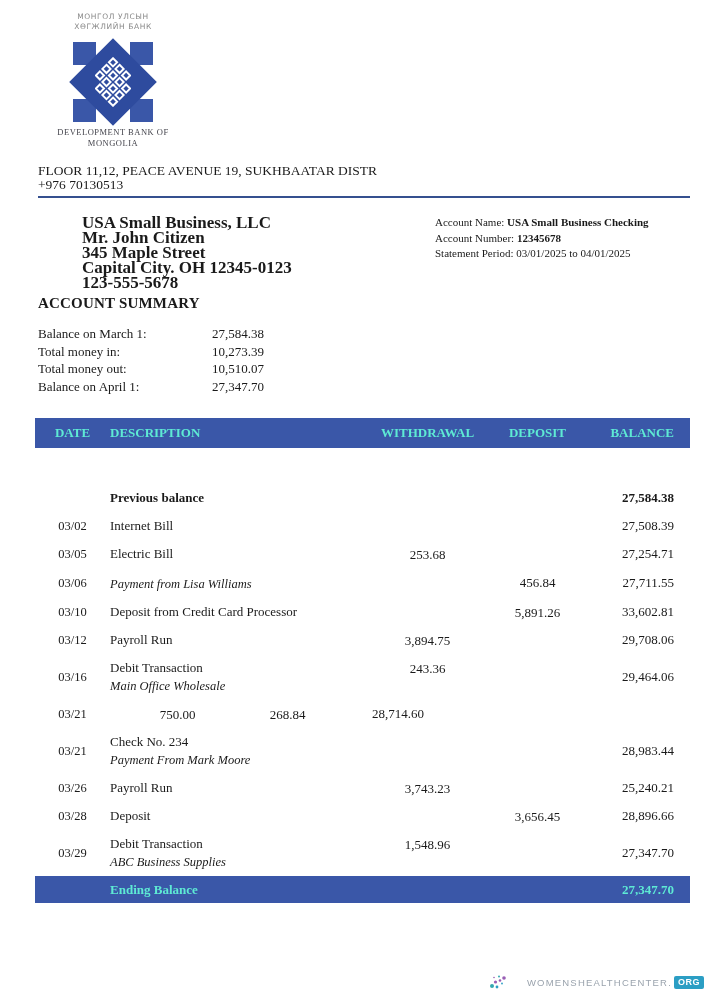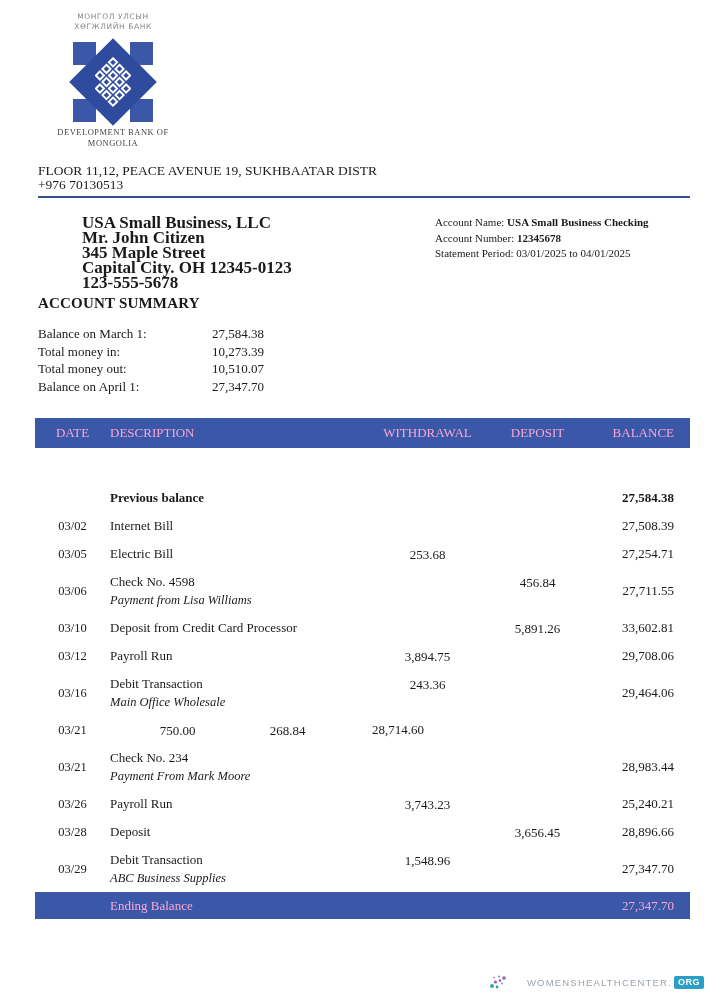--- a/index.html
+++ b/index.html
@@ -31,21 +31,21 @@
   .account-info b { font-weight:bold; }
 
   
   .summary-title { font-size:15px; font-weight:bold; margin-top:5px; letter-spacing:0.2px; }
   .summary { margin-top:13px; font-size:13px; }
   .summary-row { display:flex; line-height:17.5px; }
   .summary-label { width:174px; }
 
   
   .txn-table { margin-top:23px; margin-left:-3px; width:655px; font-size:13px; }
-  .thead, .tfoot-bar { background:#3A57A8; color:#f9a8d4; font-weight:normal; display:flex; align-items:center; height:30px; }
+  .thead, .tfoot-bar { background:#3A57A8; color:#5eead4; font-weight:bold; display:flex; align-items:center; height:30px; }
   .tfoot-bar { height:27px; margin-top:0; }
   .cell { flex:none; }
   .c-date { width:75px; text-align:center; }
   .c-desc { flex:1 1 auto; text-align:left; }
   .c-wd   { width:135px; text-align:center; }
   .c-dep  { width:85px;  text-align:center; }
   .c-bal  { width:110px; text-align:right; padding-right:16px; }
 
   .trow { display:flex; min-height:28px; }
   .trow .c-date { display:flex; align-items:center; justify-content:center; font-size:12.5px; }
@@ -180,21 +180,20 @@
             <div class="desc-main">Electric Bill</div>
 
           </div>
           <div class="cell c-wd">253.68</div>
           <div class="cell c-dep"></div>
           <div class="cell c-bal">27,254.71</div>
         </div>
         <div class="trow">
           <div class="cell c-date">03/06</div>
           <div class="cell c-desc">
-            <div class="desc-main">Check No. 4598</div>
             <div class="desc-note">Payment from Lisa Williams</div>
           </div>
           <div class="cell c-wd"></div>
           <div class="cell c-dep">456.84</div>
           <div class="cell c-bal">27,711.55</div>
         </div>
         <div class="trow">
           <div class="cell c-date">03/10</div>
           <div class="cell c-desc">
             <div class="desc-main">Deposit from Credit Card Processor</div>

